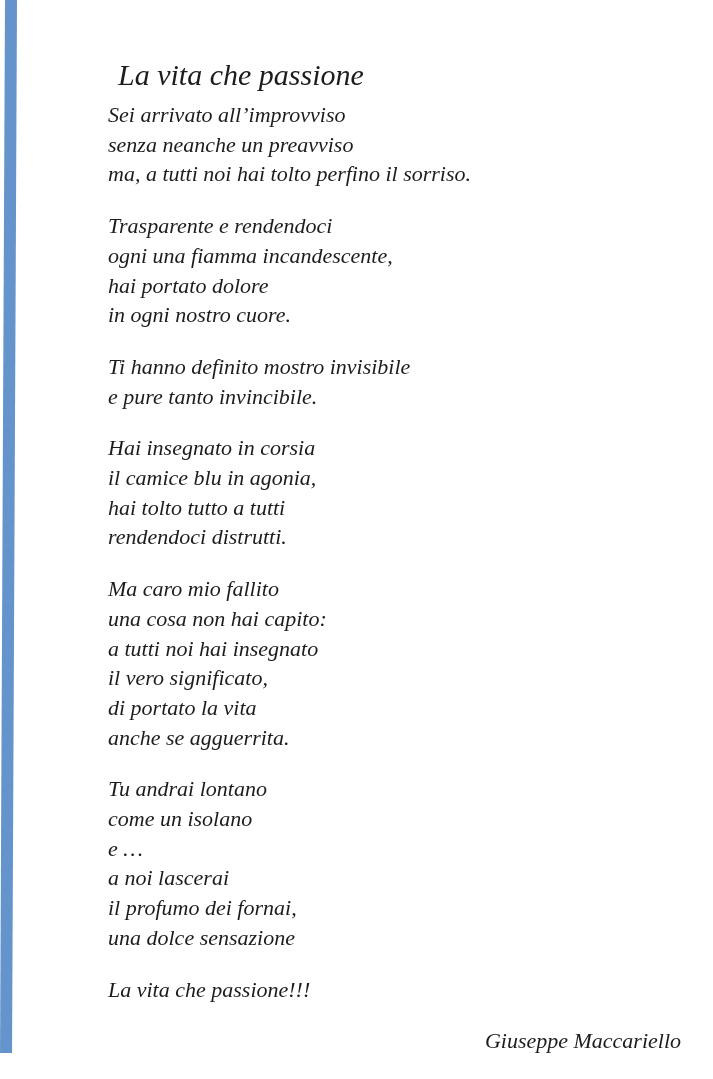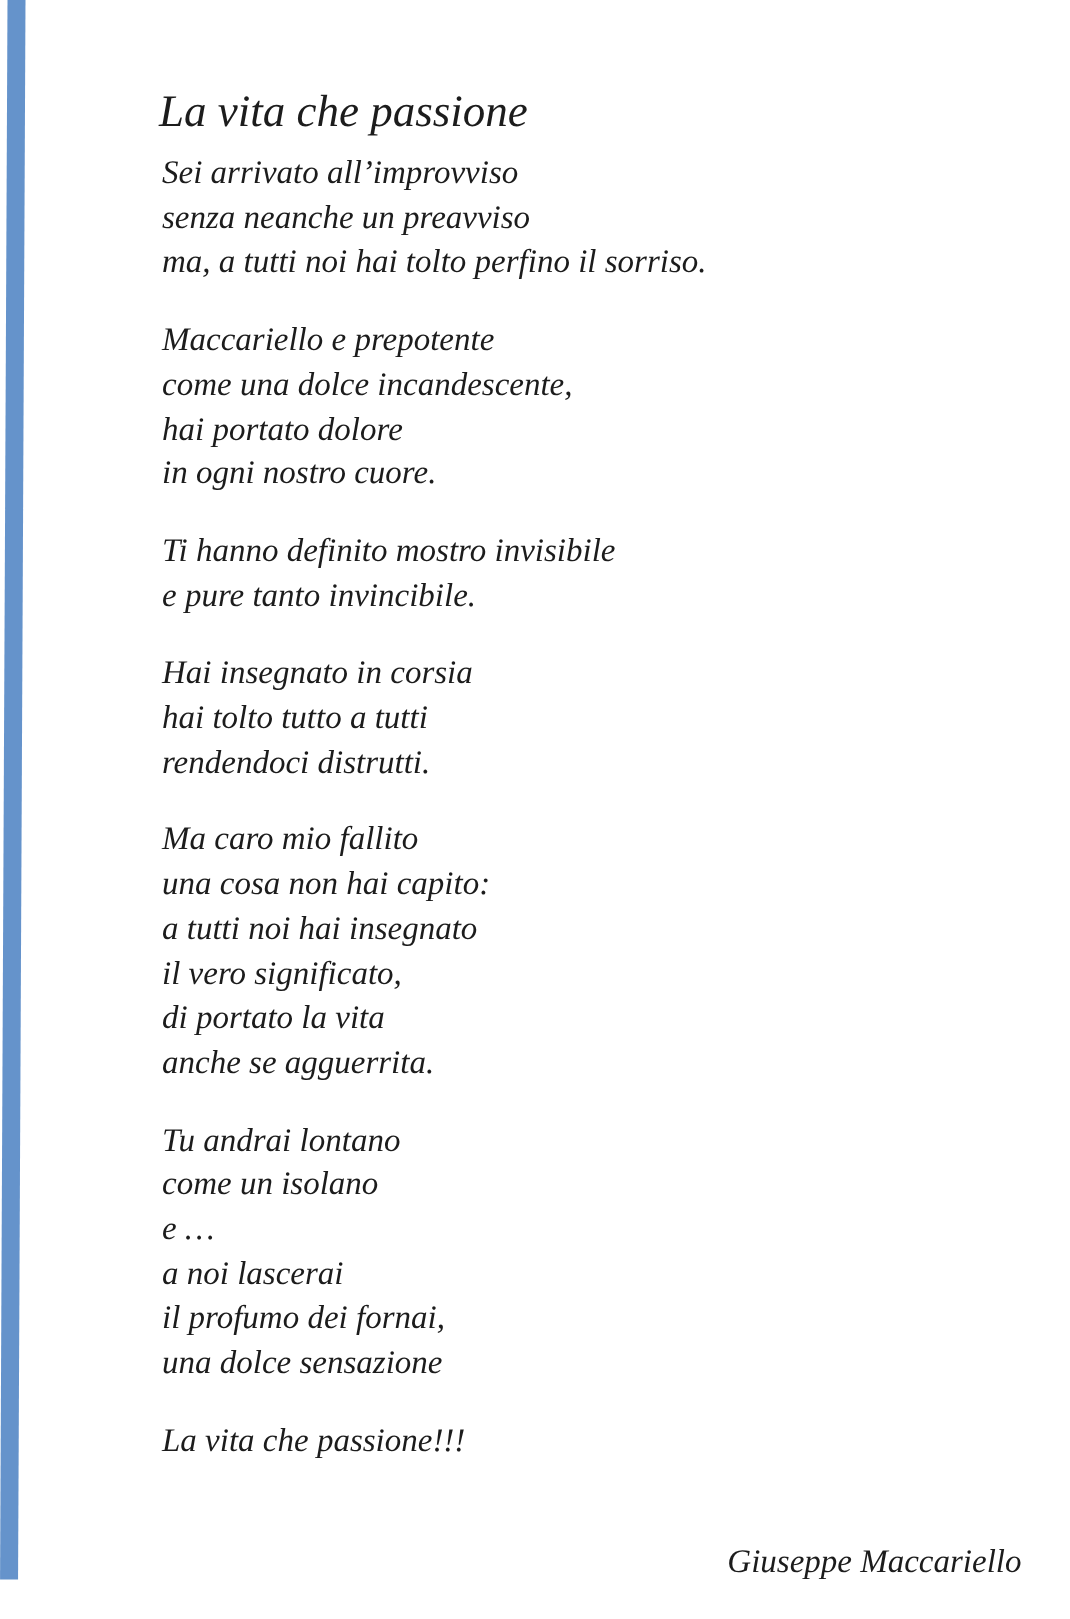--- a/index.html
+++ b/index.html
@@ -25,21 +25,21 @@
   .content {
     position: absolute;
     left: 106px;
     top: 56px;
   }
   .title {
     font-style: italic;
     font-weight: normal;
     font-size: 30px;
     line-height: 37px;
-    margin: 0 0 8px 0;
+    margin: 0 0 8px 12px;
     white-space: nowrap;
   }
   .stanza { margin: 0 0 24px 0; }
   .stanza p, .closing {
     margin: 2px;
     font-style: italic;
     font-size: 22px;
     line-height: 27.7px;
     white-space: nowrap;
   }
@@ -61,33 +61,34 @@
   <div class="content">
     <h1 class="title">La vita che passione</h1>
 
     <div class="stanza">
       <p>Sei arrivato all’improvviso</p>
       <p>senza neanche un preavviso</p>
       <p>ma, a tutti noi hai tolto perfino il sorriso.</p>
     </div>
 
     <div class="stanza">
-      <p>Maccariello e prepotente</p>
-      <p>come una dolce incandescente,</p>
+      <p>Trasparente e rendendoci</p>
+      <p>ogni una fiamma incandescente,</p>
       <p>hai portato dolore</p>
       <p>in ogni nostro cuore.</p>
     </div>
 
     <div class="stanza">
       <p>Ti hanno definito mostro invisibile</p>
       <p>e pure tanto invincibile.</p>
     </div>
 
     <div class="stanza">
       <p>Hai insegnato in corsia</p>
+      <p>il camice blu in agonia,</p>
       <p>hai tolto tutto a tutti</p>
       <p>rendendoci distrutti.</p>
     </div>
 
     <div class="stanza">
       <p>Ma caro mio fallito</p>
       <p>una cosa non hai capito:</p>
       <p>a tutti noi hai insegnato</p>
       <p>il vero significato,</p>
       <p>di portato la vita</p>

